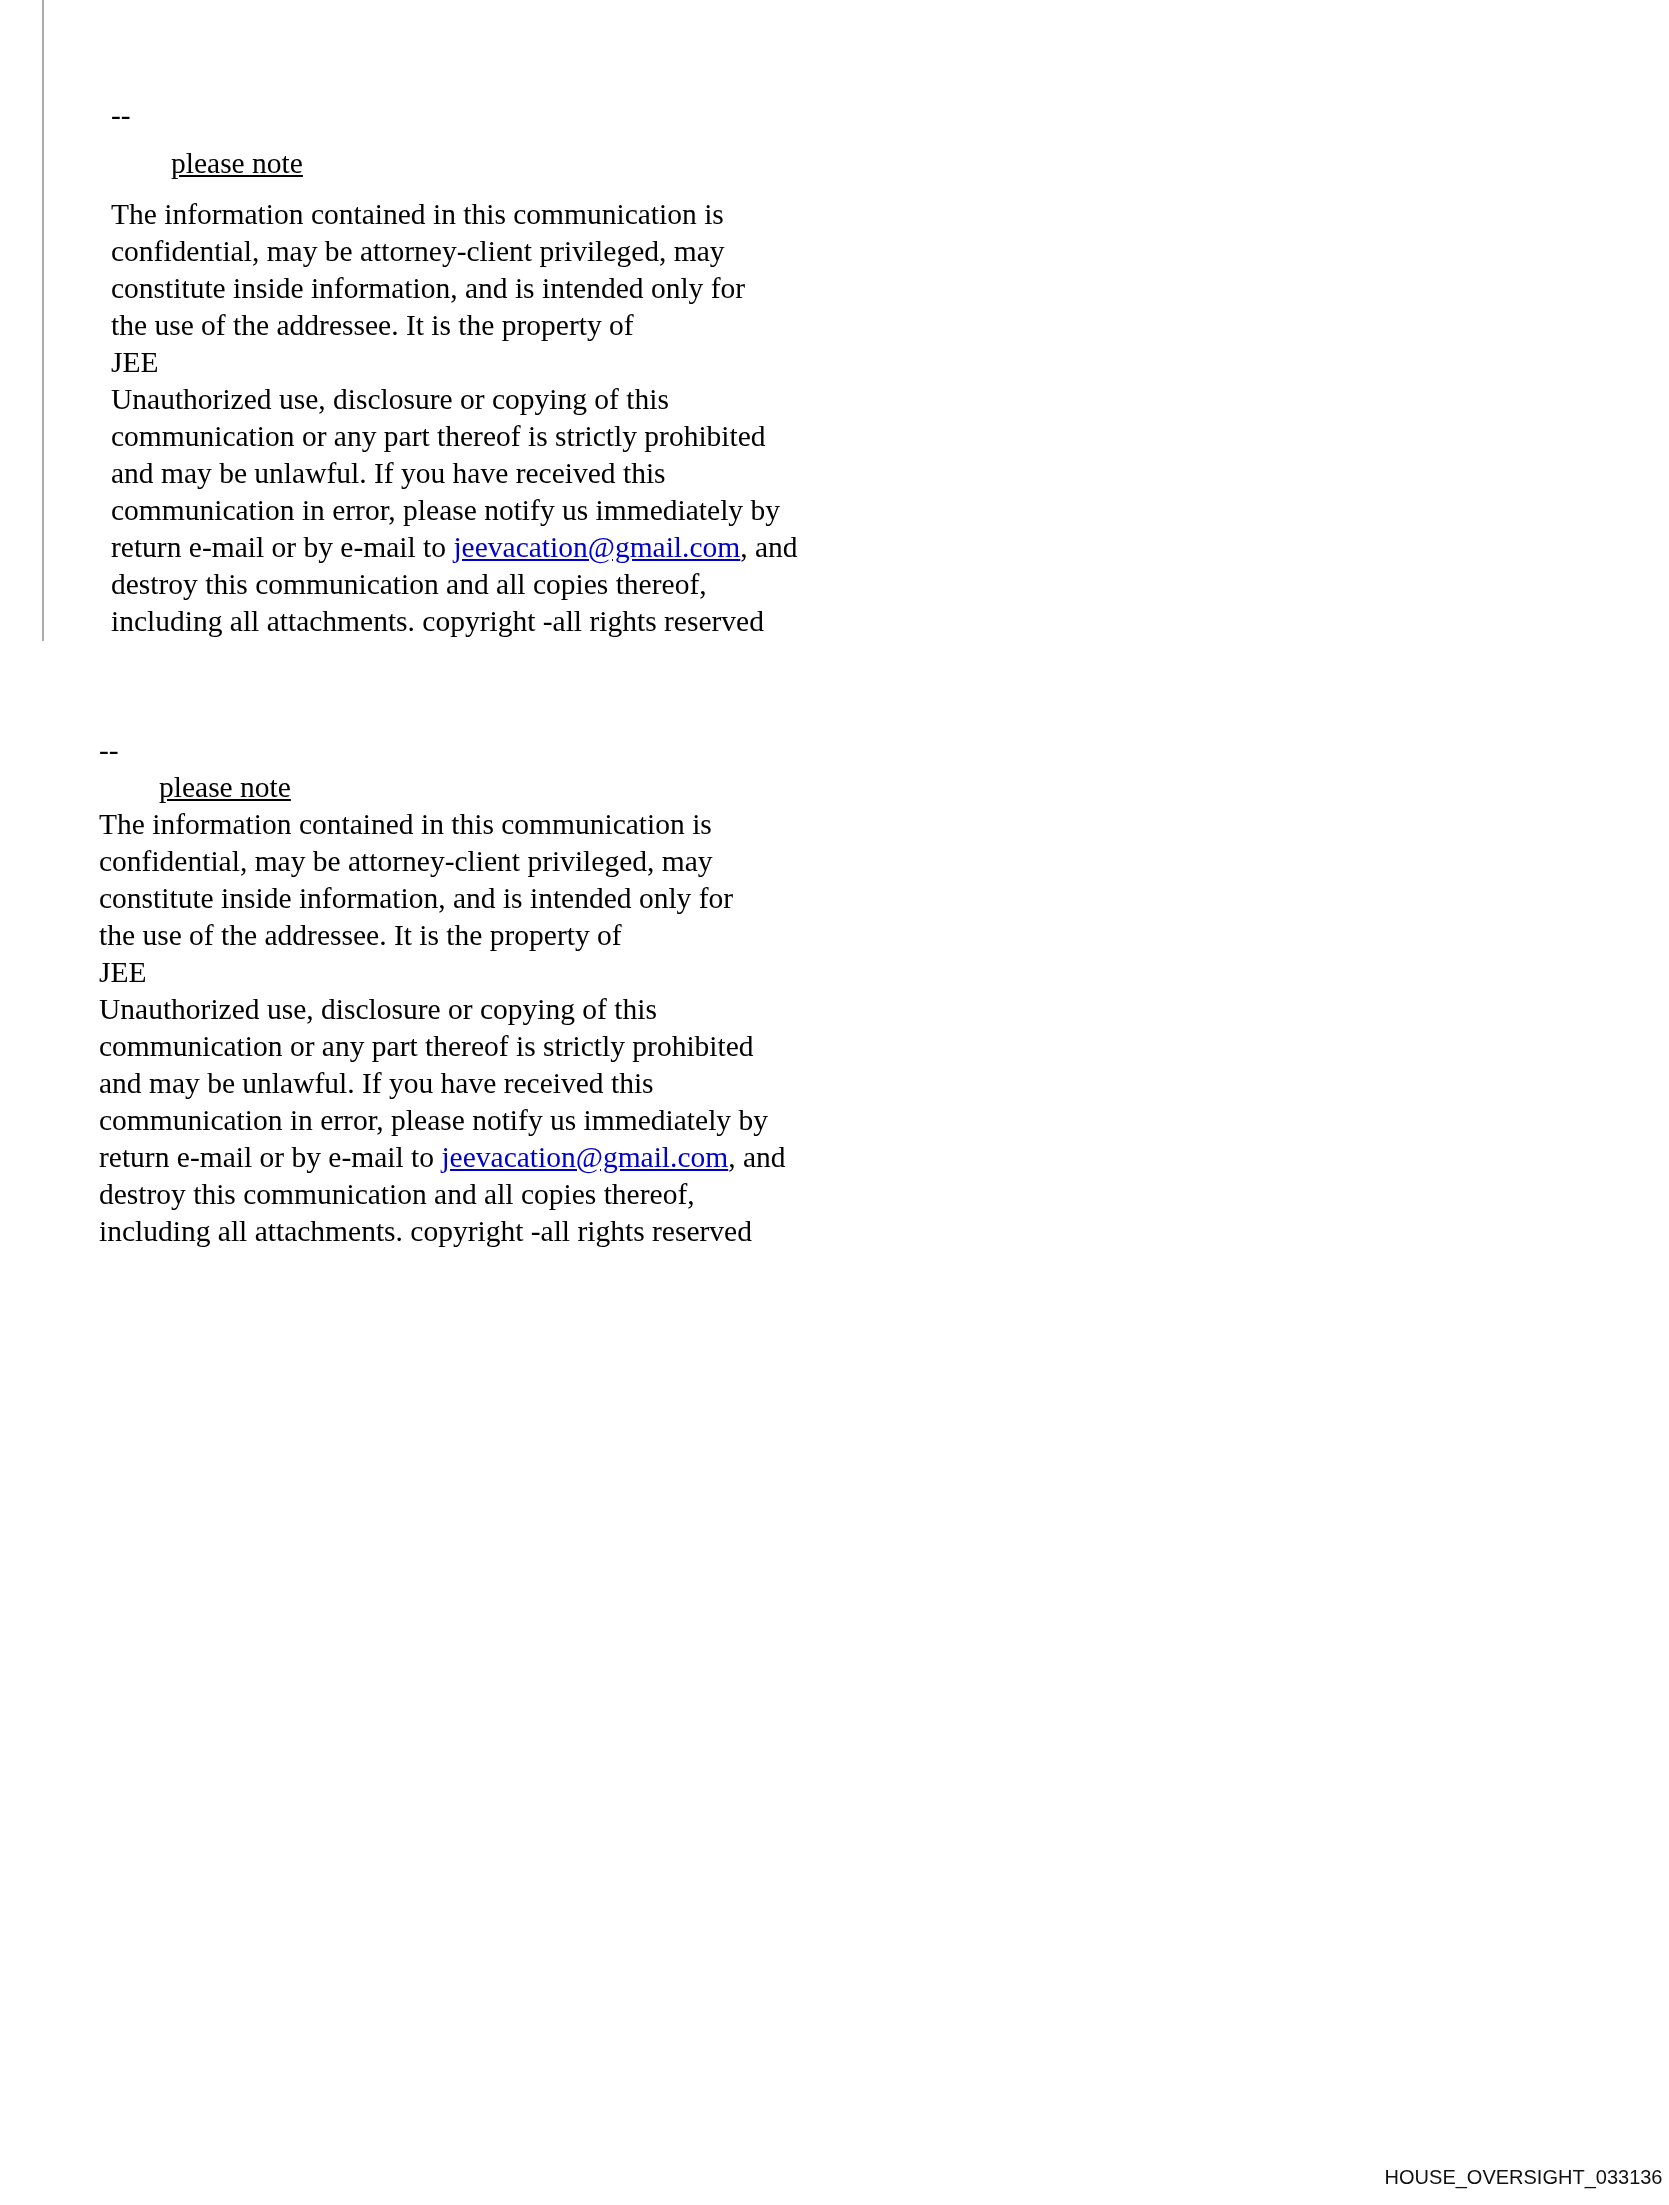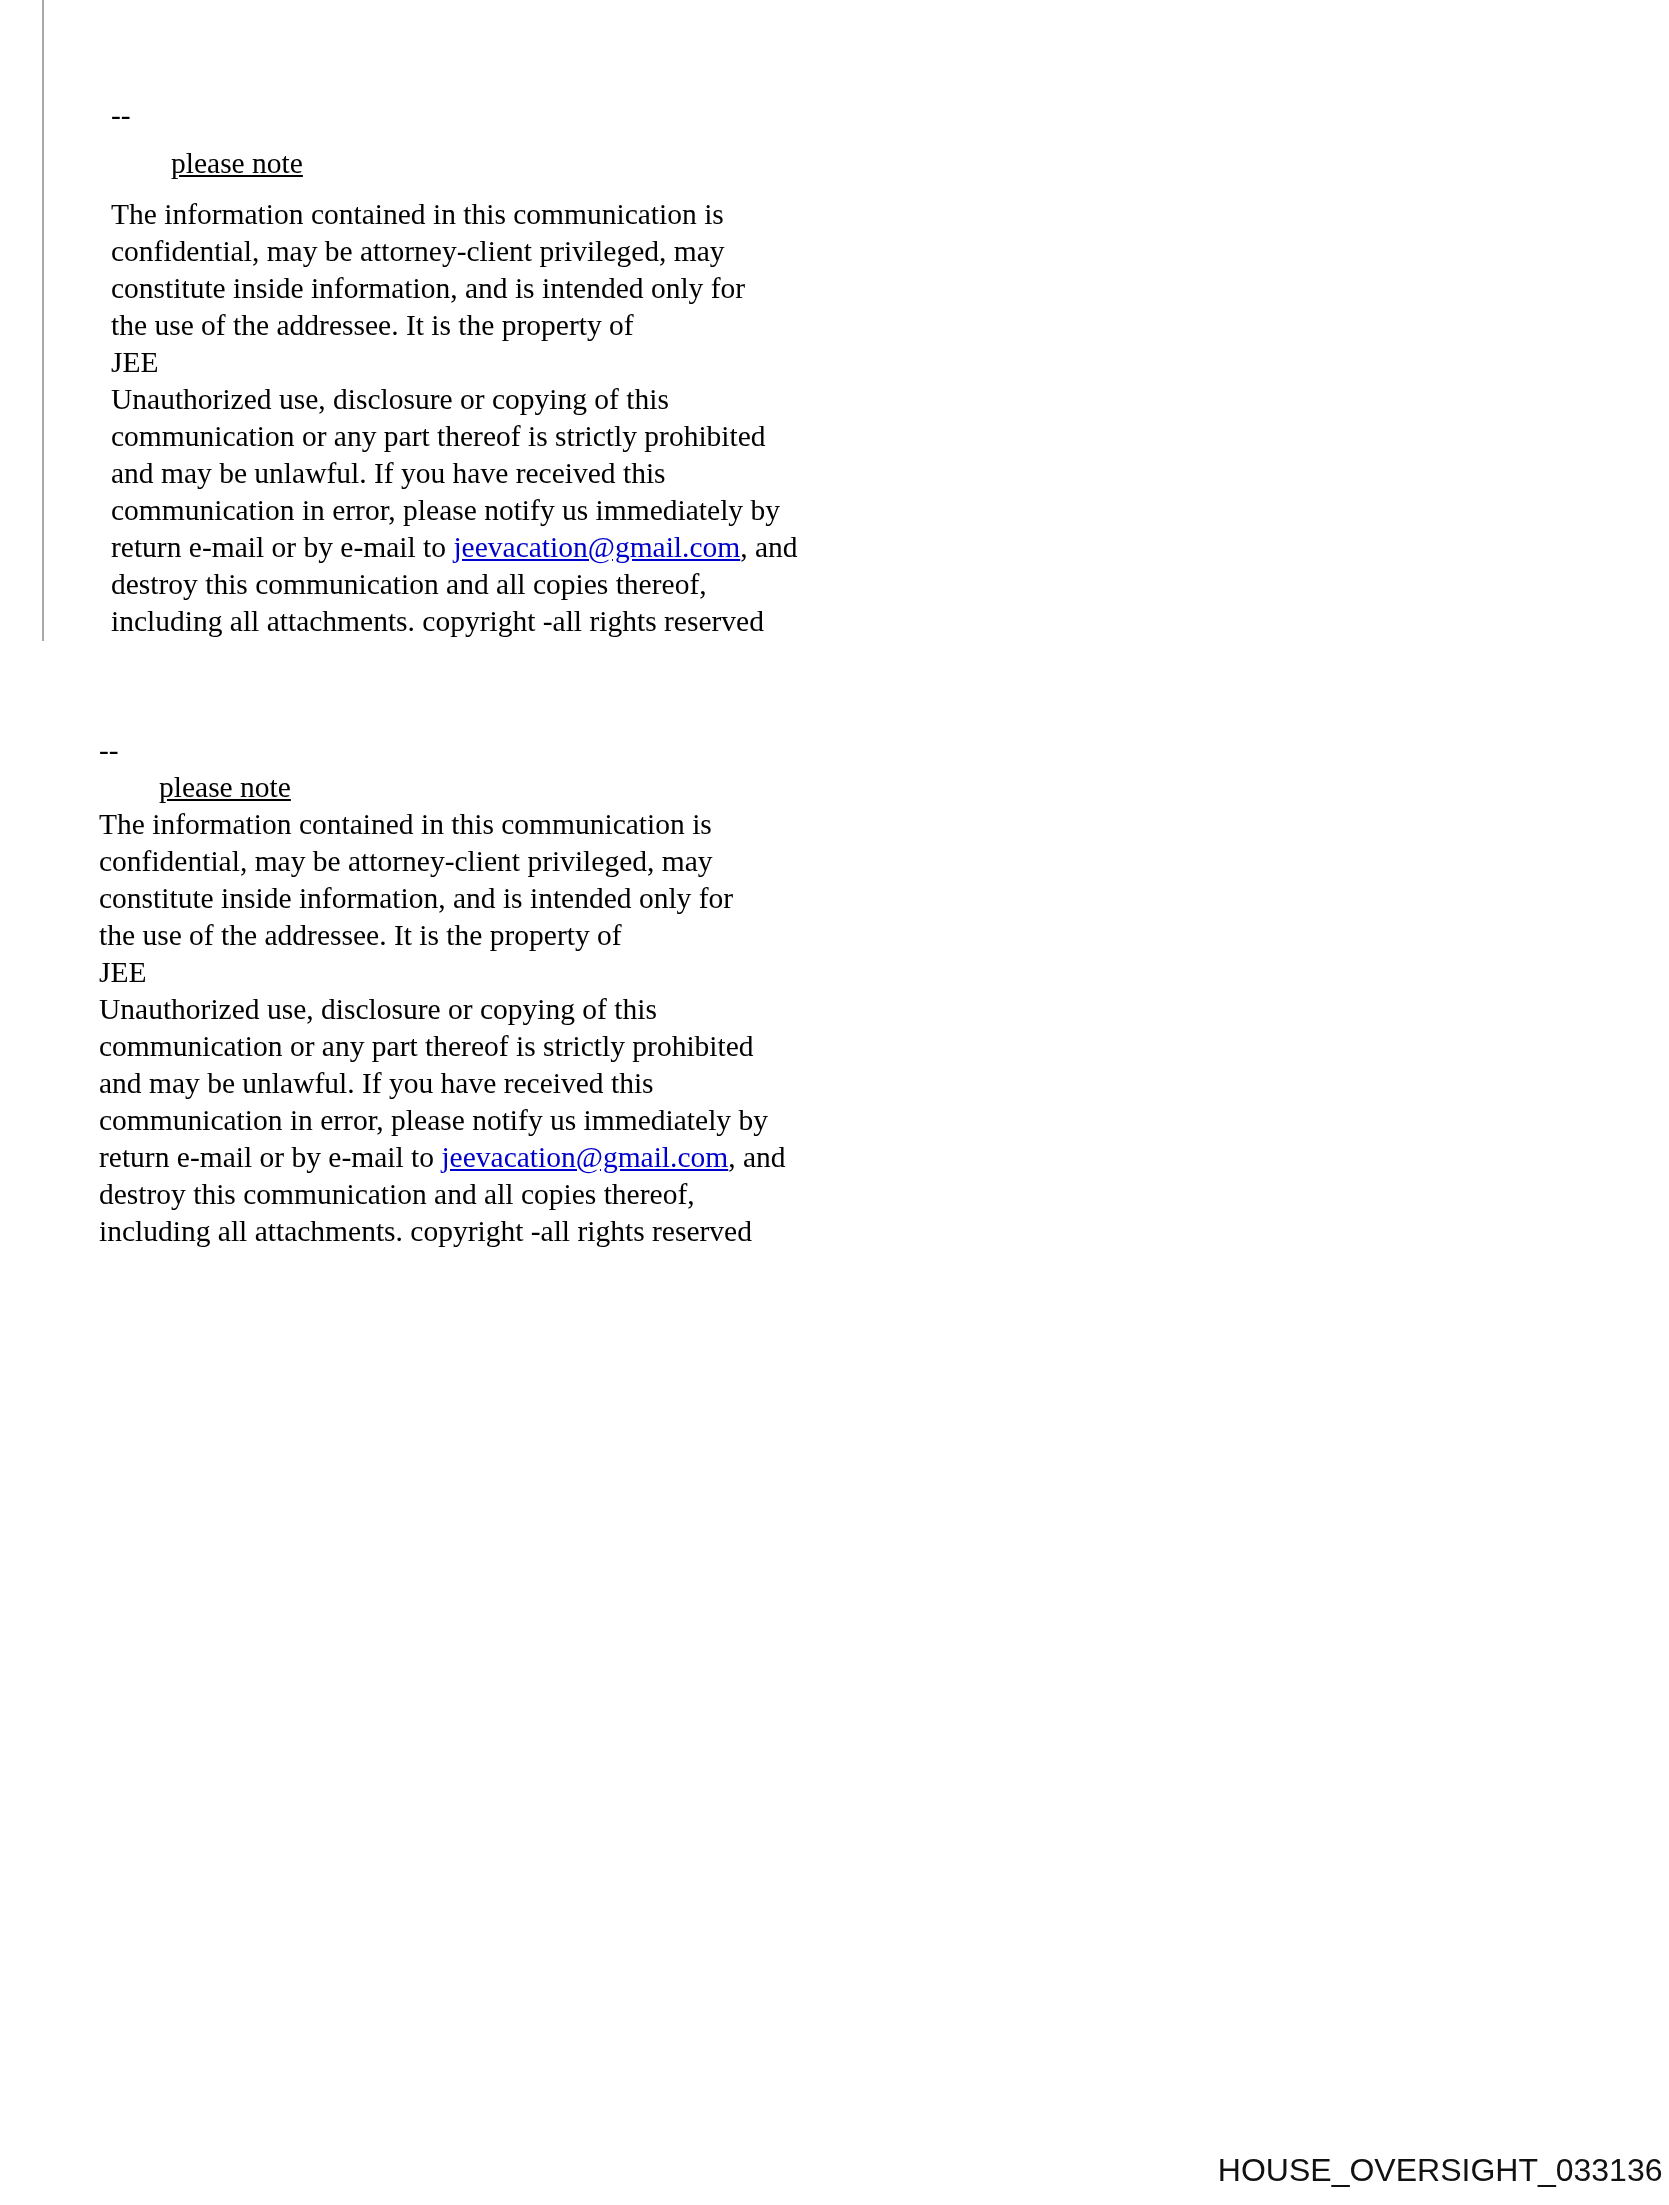--- a/index.html
+++ b/index.html
@@ -38,21 +38,21 @@
     color: #0000cc;
     text-decoration: underline;
     cursor: pointer;
     margin-top: 36px;
   }
   .footer {
     position: absolute;
     right: 6.5px;
     bottom: 15.7px;
     font-family: "Liberation Sans", sans-serif;
-    font-size: 32px;
+    font-size: 20px;
     color: #111111;
   }
 </style>
 </head>
 <body>
 
 <div class="quote-bar"></div>
 
 <div class="block block-1">
   <div class="dashes">--</div>

